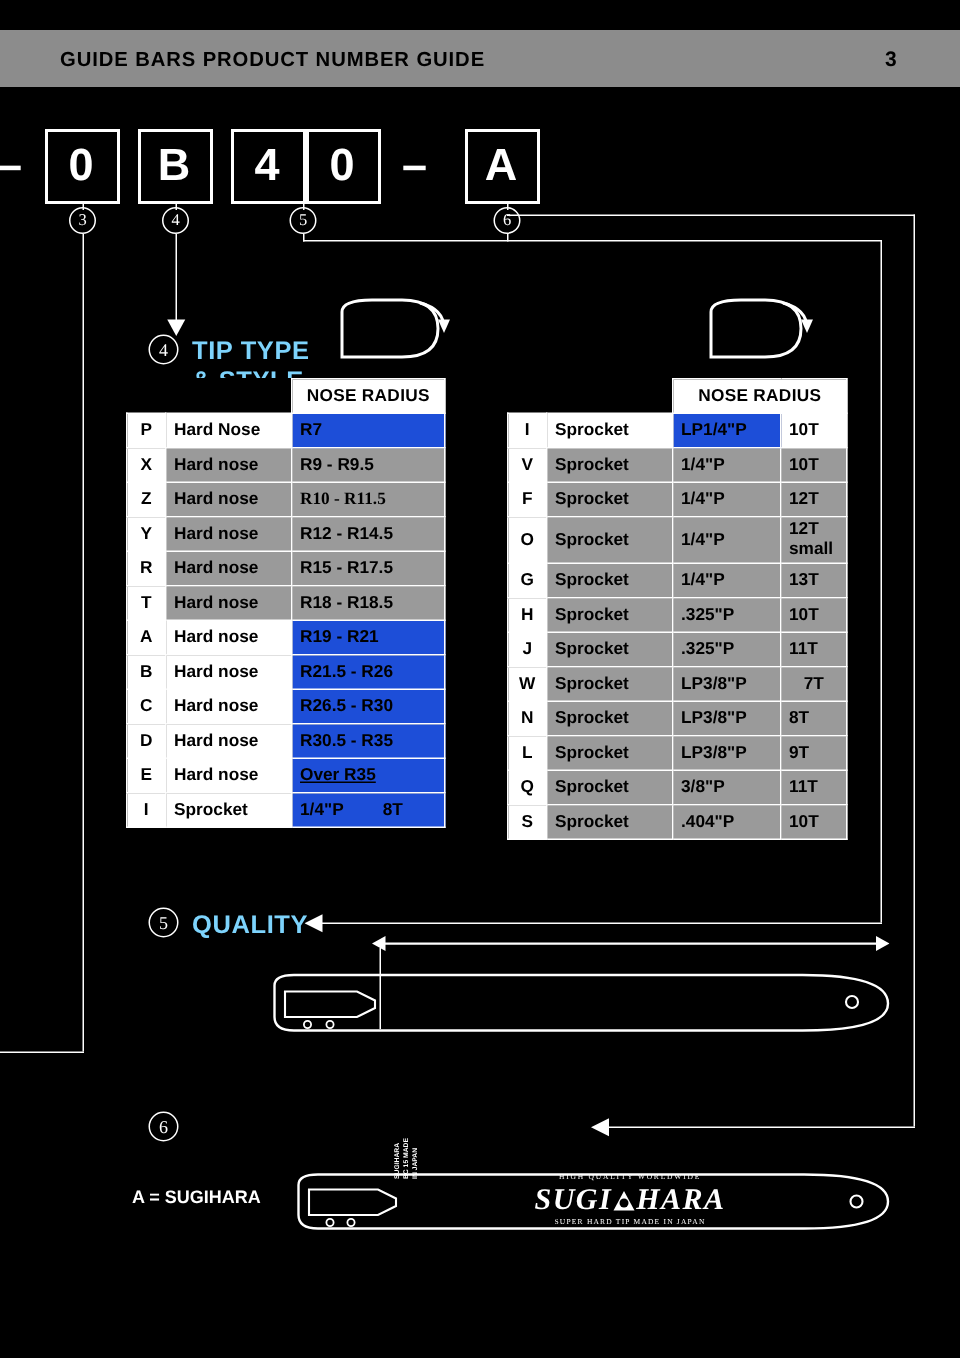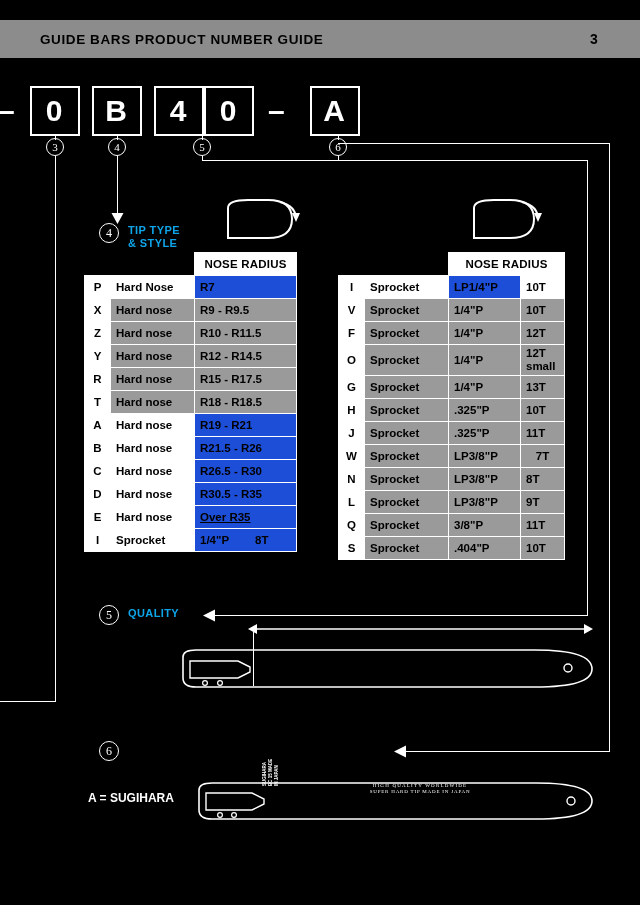--- a/index.html
+++ b/index.html
@@ -73,22 +73,22 @@
   .circ-abs { position: absolute; }
   .c18 { width: 18px; height: 18px; font-size: 11px; }
   .c20 { width: 20px; height: 20px; font-size: 12px; }
 
   
   .ln { position: absolute; background: #fff; }
 
   
   .seclabel {
     position: absolute;
-    color: #0ea5e9;
-    font-size: 11px;
+    color: #7dd3fc;
+    font-size: 17px;
     font-weight: bold;
     letter-spacing: .4px;
     line-height: 1.15;
   }
 
   
   table.t {
     border-collapse: collapse;
     position: absolute;
     background: #000;
@@ -212,21 +212,21 @@
           <td class="val" style="width: 102px;">R7</td>
         </tr>
         <tr>
           <td class="code gry">X</td>
           <td class="kind gry">Hard nose</td>
           <td class="val gry" style="width: 102px;">R9 - R9.5</td>
         </tr>
         <tr>
           <td class="code gry">Z</td>
           <td class="kind gry">Hard nose</td>
-          <td class="val gry" style="width: 102px;">R10 - R11.5</td>
+          <td class="val gry" style="width: 102px; font-family: Liberation Serif, serif;">R10 - R11.5</td>
         </tr>
         <tr>
           <td class="code gry">Y</td>
           <td class="kind gry">Hard nose</td>
           <td class="val gry" style="width: 102px;">R12 - R14.5</td>
         </tr>
         <tr>
           <td class="code gry">R</td>
           <td class="kind gry">Hard nose</td>
           <td class="val gry" style="width: 102px;">R15 - R17.5</td>
@@ -382,16 +382,25 @@
   </svg>
 
   <div style="position:absolute; left:262px; top:786px; width:30px; color:#fff;
               font-size:4.5px; line-height:1.35; font-weight:bold; white-space:pre-line;
               transform:rotate(-90deg); transform-origin:left top;">SUGIHARA
 BC 15 MADE
 IN JAPAN</div>
 
   <div style="position:absolute; left:340px; top:783px; width:160px; text-align:center; color:#fff;">
     <div style="font-size:5px; letter-spacing:1.2px; font-family:'Liberation Serif',serif;">HIGH QUALITY   WORLDWIDE</div>
+    <div style="font-family:'Liberation Serif',serif; font-style:italic; font-weight:bold;
+                font-size:20px; letter-spacing:1px; line-height:1.15; margin-top:1px;">
+      <span>SUGI</span><span style="display:inline-block;width:16px;height:13px;position:relative;vertical-align:-1px;">
+        <svg width="16" height="14" style="position:absolute;left:0;top:0;">
+          <polygon points="8,0 15,13 1,13" fill="#fff"></polygon>
+          <circle cx="8" cy="8" r="3" fill="#000"></circle>
+        </svg>
+      </span><span>HARA</span>
+    </div>
     <div style="font-size:5px; letter-spacing:.8px; font-family:'Liberation Serif',serif; margin-top:1px;">SUPER  HARD  TIP   MADE IN JAPAN</div>
   </div>
 
 </div>
 
 </body></html>

